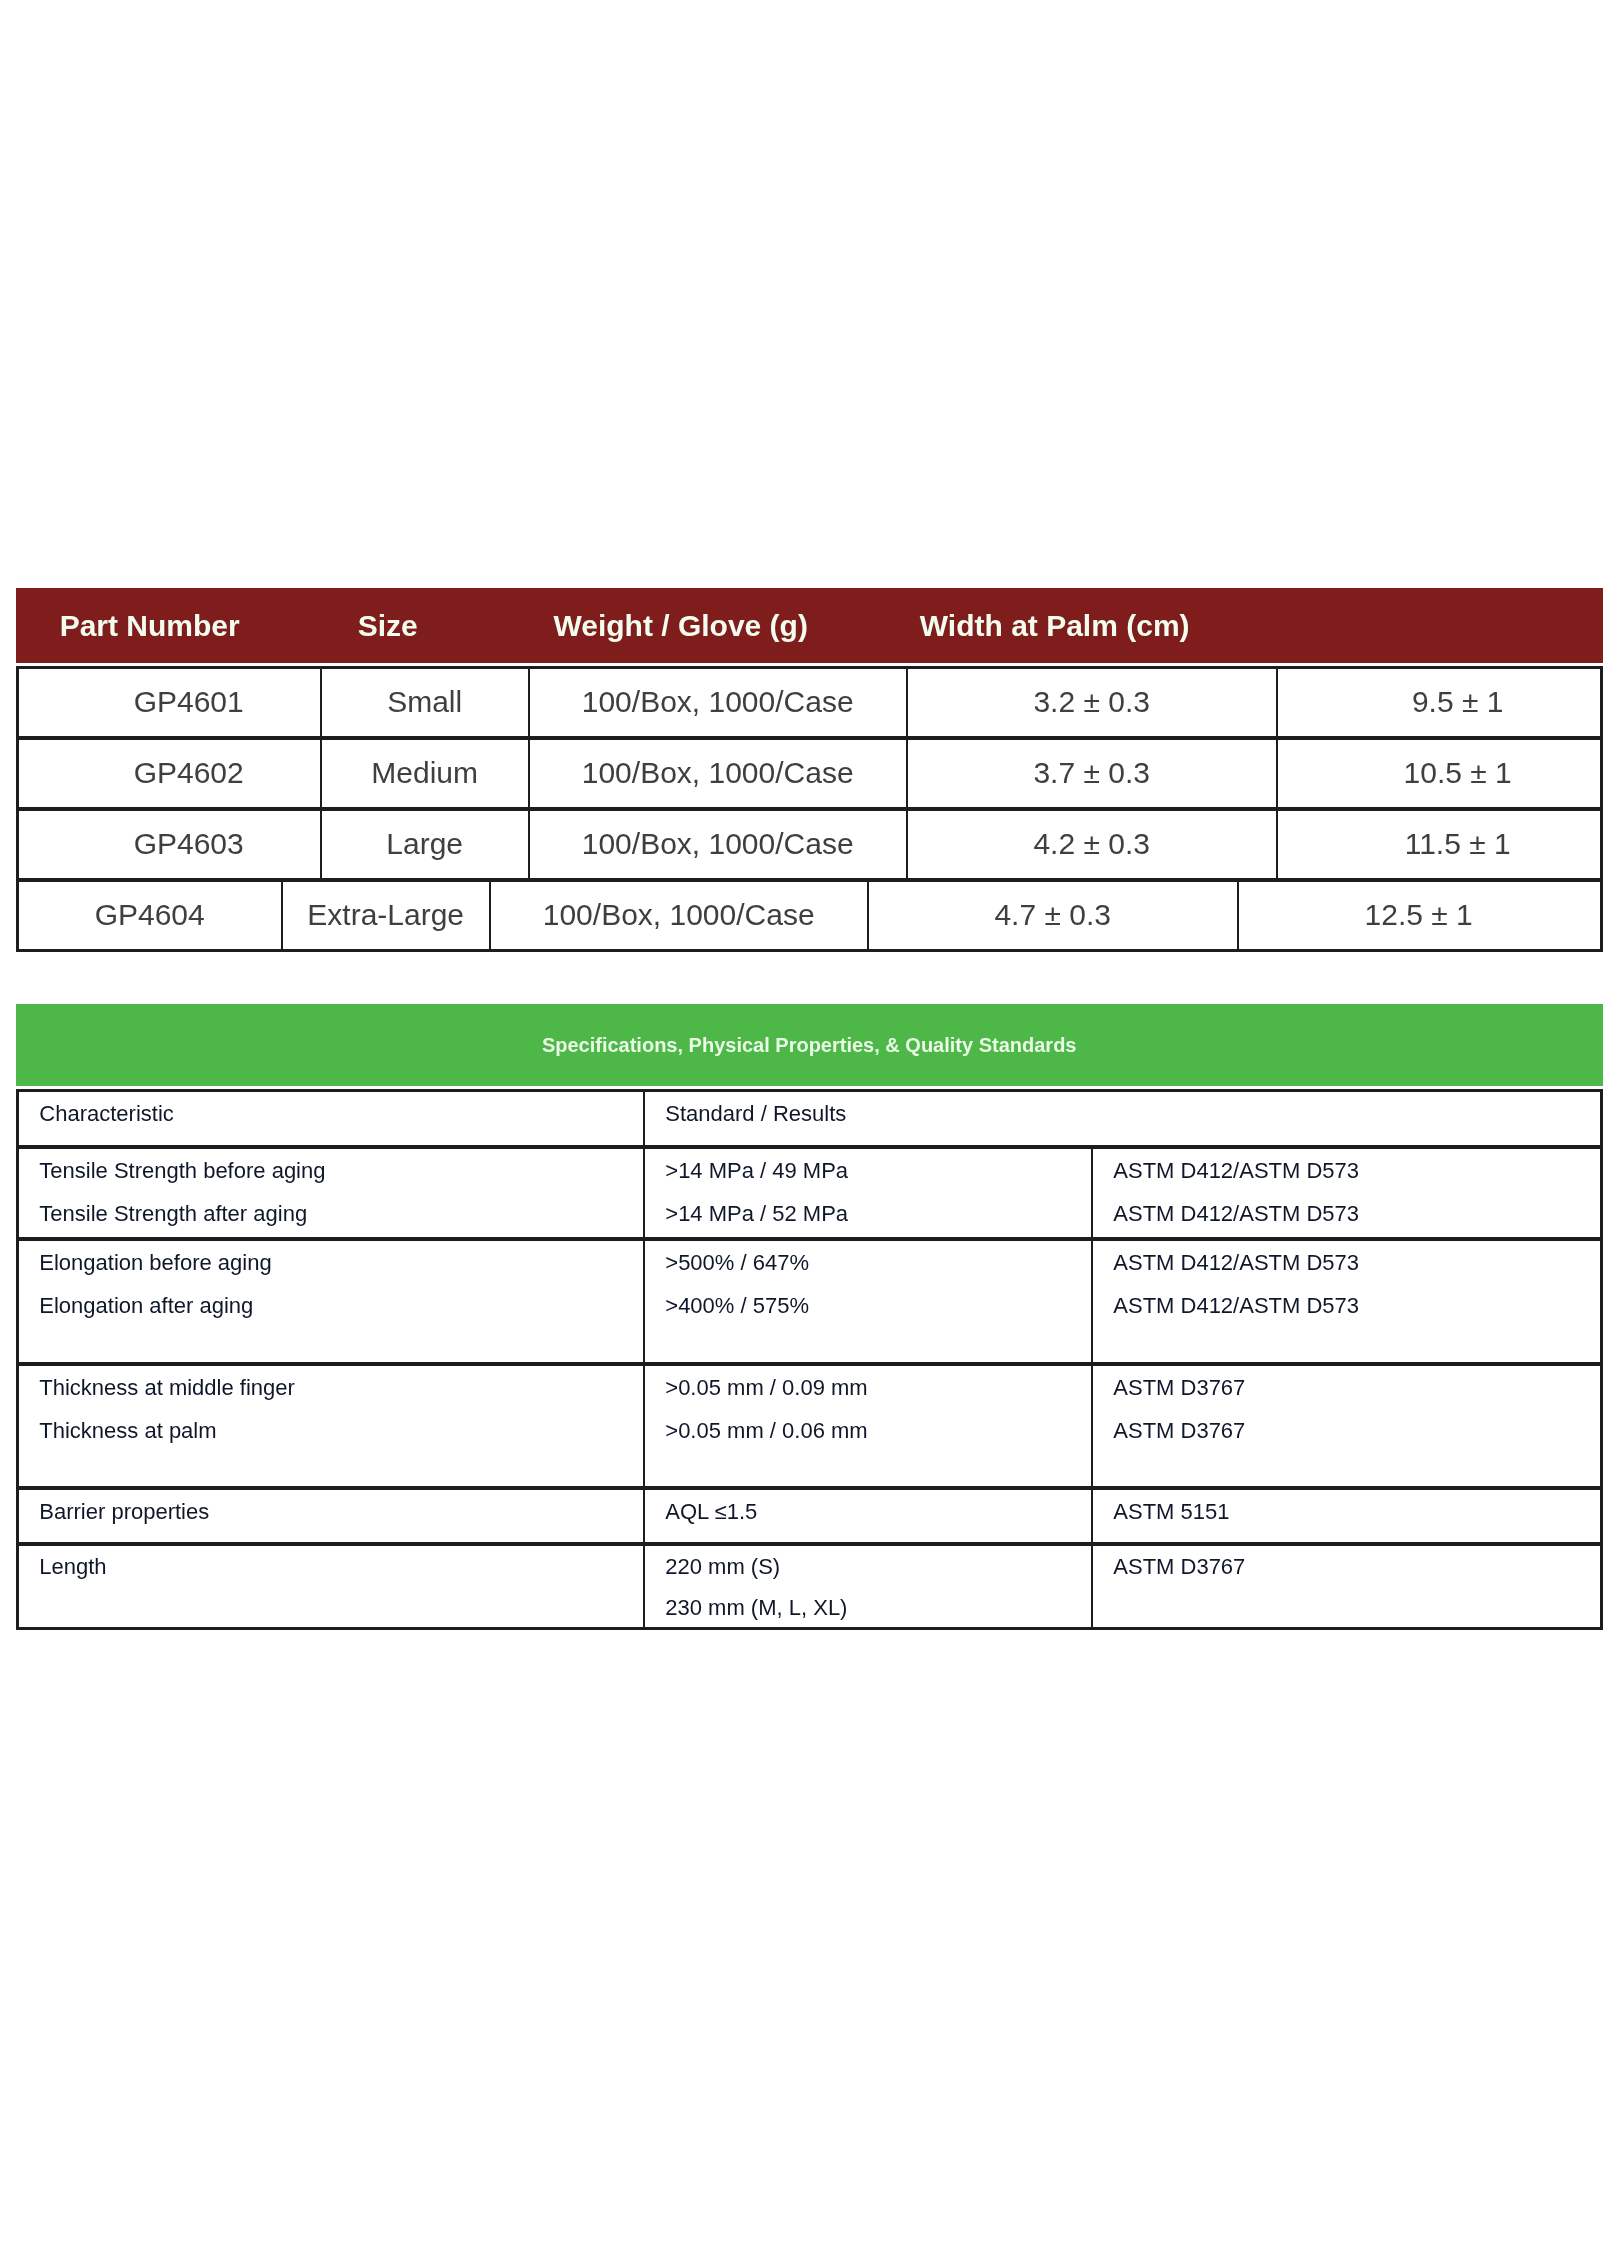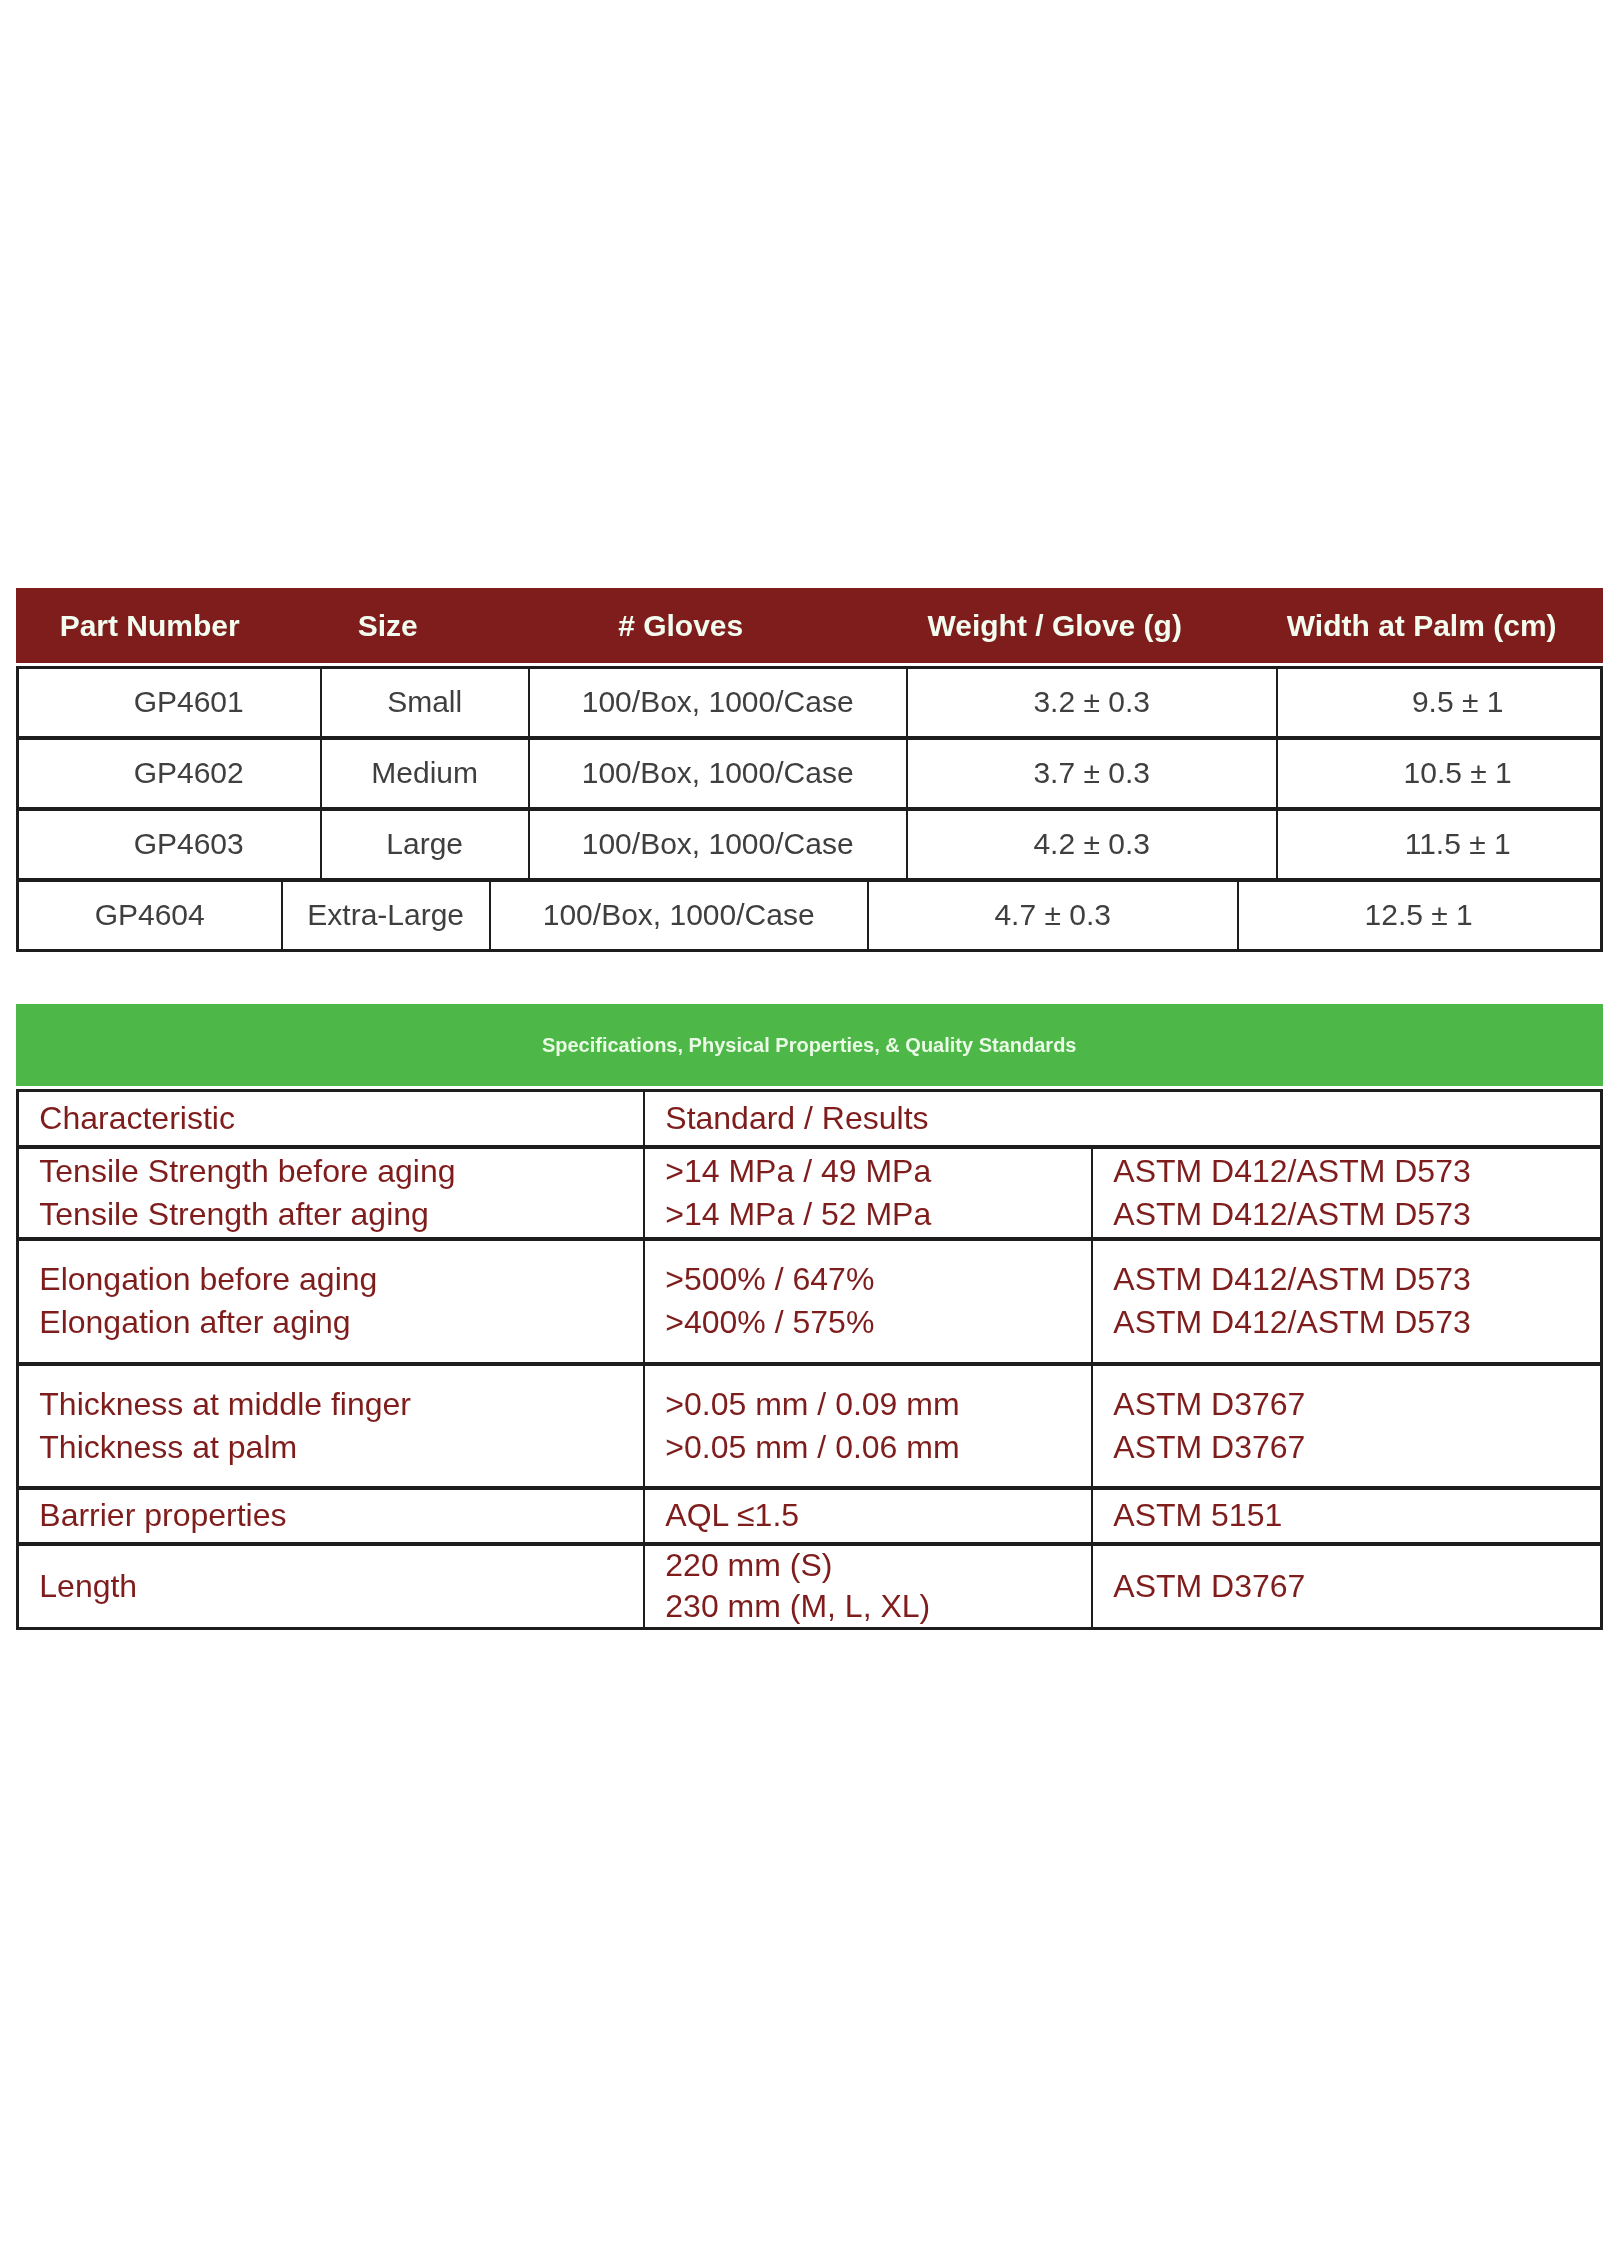--- a/index.html
+++ b/index.html
@@ -52,44 +52,43 @@
     height: 82px; background: #4db748;
     display: flex; align-items: center; justify-content: center;
     color: #e9fae5; font-weight: bold; font-size: 20px;
   }
   .t2-row {
     display: grid;
     grid-template-columns: 626px 448px 505px;
   }
   .t2-row:not(:last-child) { border-bottom: 4.9px solid #1d1d1d; }
   .t2-cell {
-    display: flex; flex-direction: column; justify-content: center;
+    display: flex; flex-direction: column; 
     padding-left: 20.6px; box-sizing: border-box;
-    font-size: 32px; color: #7f1d1d;
+    font-size: 22px; color: #0f172a;
     line-height: 43px;
     overflow: hidden;
   }
   .t2-cell:not(:last-child) { border-right: 2.9px solid #1d1d1d; }
   .h-54  { height: 53px; }
   .h-124 { height: 88px; }
   .h-123 { height: 121px; }
   .h-122 { height: 120px; }
   .h-53  { height: 52px; }
   .h-83  { height: 81px; }
   .h-83 .cell-line { line-height: 41px; }
   .cell-line { white-space: nowrap; }
 </style>
 </head>
 <body>
 
 <div class="table-wrap" id="sizing-table">
   <div class="t1-head">
     <div class="t1-hcell">Part Number</div>
     <div class="t1-hcell">Size</div>
-    <div class="t1-hcell"># Gloves</div>
     <div class="t1-hcell">Weight / Glove (g)</div>
     <div class="t1-hcell">Width at Palm (cm)</div>
   </div>
   <div class="t-body">
     <div class="t1-row">
       <div class="t1-cell">GP4601</div>
       <div class="t1-cell">Small</div>
       <div class="t1-cell">100/Box, 1000/Case</div>
       <div class="t1-cell">3.2 ± 0.3</div>
       <div class="t1-cell">9.5 ± 1</div>

